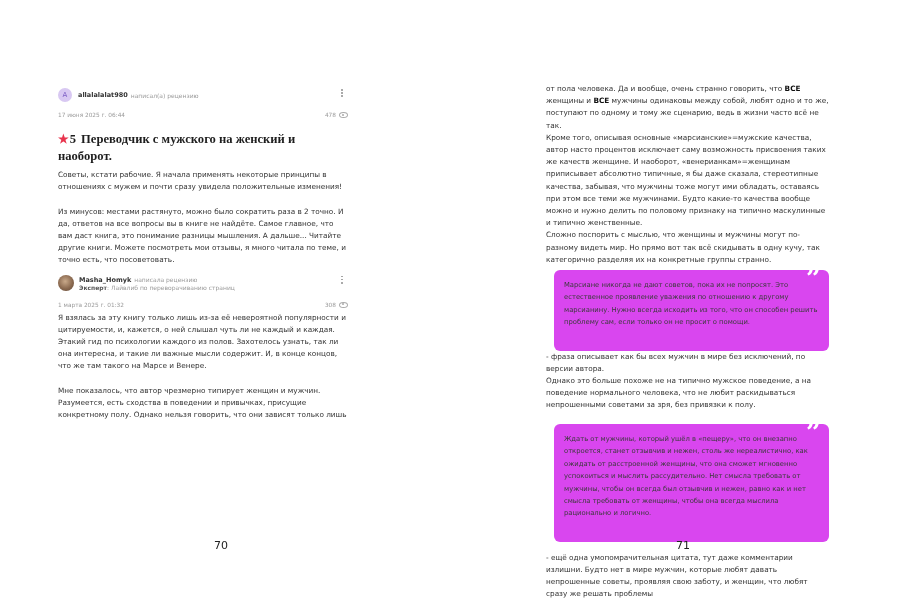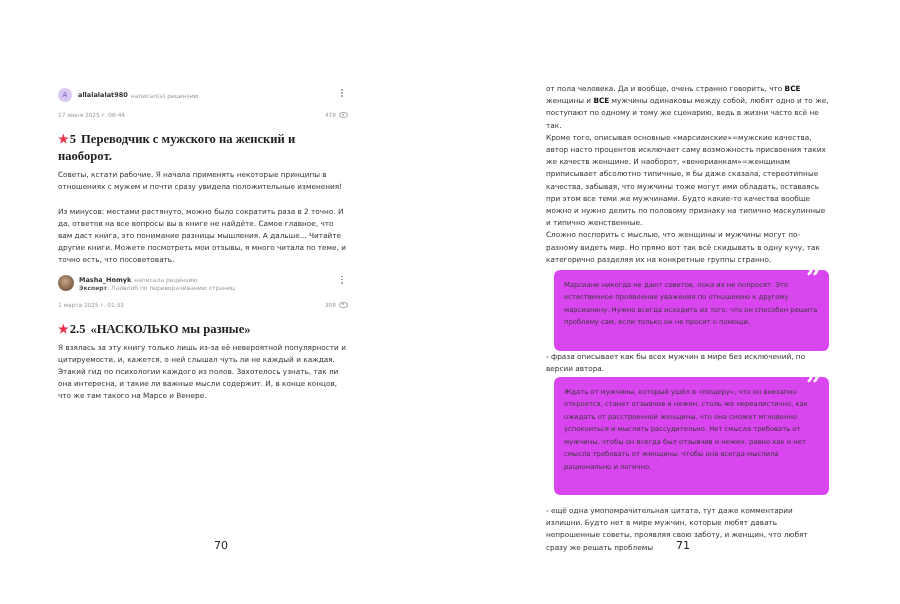--- a/index.html
+++ b/index.html
@@ -96,45 +96,44 @@
           <span></span>
         </div>
     </div>
     <div class="meta-row" style="margin-top:9px;">
       <span>1 марта 2025 г. 01:32</span>
       <span class="views">
           <span>308</span>
           <span class="eye-icon"></span>
         </span>
     </div>
-    <div class="title">
-      <span class="star-icon">★</span><span class="rating">2.5</span><span>«НАСКОЛЬКО мы разные»</span>
-    </div>
     <div class="body-text">
       <p class="para">Я взялась за эту книгу только лишь из-за её невероятной популярности и цитируемости, и, кажется, о ней слышал чуть ли не каждый и каждая. Этакий гид по психологии каждого из полов. Захотелось узнать, так ли она интересна, и такие ли важные мысли содержит. И, в конце концов, что же там такого на Марсе и Венере.</p>
+      <p class="para tight">Мне показалось, что автор чрезмерно типирует женщин и мужчин. Разумеется, есть сходства в поведении и привычках, присущие конкретному полу. Однако нельзя говорить, что они зависят только лишь</p>
     </div>
   </div>
   <div class="page-number">70</div>
 </div>
 
 <div class="page page-right">
   <div class="col">
     <div class="body-text" style="margin-top:0;">
       <p class="para tight"><span>от пола человека. Да и вообще, очень странно говорить, что </span><strong>ВСЕ</strong><span> женщины и </span><strong>ВСЕ</strong><span> мужчины одинаковы между собой, любят одно и то же, поступают по одному и тому же сценарию, ведь в жизни часто всё не так.</span></p>
       <p class="para tight">Кроме того, описывая основные «марсианские»=мужские качества, автор насто процентов исключает саму возможность присвоения таких же качеств женщине. И наоборот, «венерианкам»=женщинам приписывает абсолютно типичные, я бы даже сказала, стереотипные качества, забывая, что мужчины тоже могут ими обладать, оставаясь при этом все теми же мужчинами. Будто какие-то качества вообще можно и нужно делить по половому признаку на типично маскулинные и типично женственные.</p>
       <p class="para tight">Сложно поспорить с мыслью, что женщины и мужчины могут по-разному видеть мир. Но прямо вот так всё скидывать в одну кучу, так категорично разделяя их на конкретные группы странно.</p>
     </div>
 
     <div class="quote" style="margin-top:4px;">
       <span class="quote-icon">”</span>
       <span>Марсиане никогда не дают советов, пока их не попросят. Это естественное проявление уважения по отношению к другому марсианину. Нужно всегда исходить из того, что он способен решить проблему сам, если только он не просит о помощи.</span>
     </div>
 
     <div class="body-text" style="margin-top:0;">
       <p class="para tight">- фраза описывает как бы всех мужчин в мире без исключений, по версии автора.</p>
+      <p class="para">Однако это больше похоже не на типично мужское поведение, а на поведение нормального человека, что не любит раскидываться непрошенными советами за зря, без привязки к полу.</p>
     </div>
 
     <div class="quote" style="margin-top:2px;">
       <span class="quote-icon">”</span>
       <span>Ждать от мужчины, который ушёл в «пещеру», что он внезапно откроется, станет отзывчив и нежен, столь же нереалистично, как ожидать от расстроенной женщины, что она сможет мгновенно успокоиться и мыслить рассудительно. Нет смысла требовать от мужчины, чтобы он всегда был отзывчив и нежен, равно как и нет смысла требовать от женщины, чтобы она всегда мыслила рационально и логично.</span>
     </div>
 
     <div class="body-text" style="margin-top:10px;">
       <p class="para tight">- ещё одна умопомрачительная цитата, тут даже комментарии излишни. Будто нет в мире мужчин, которые любят давать непрошенные советы, проявляя свою заботу, и женщин, что любят сразу же решать проблемы</p>
     </div>

